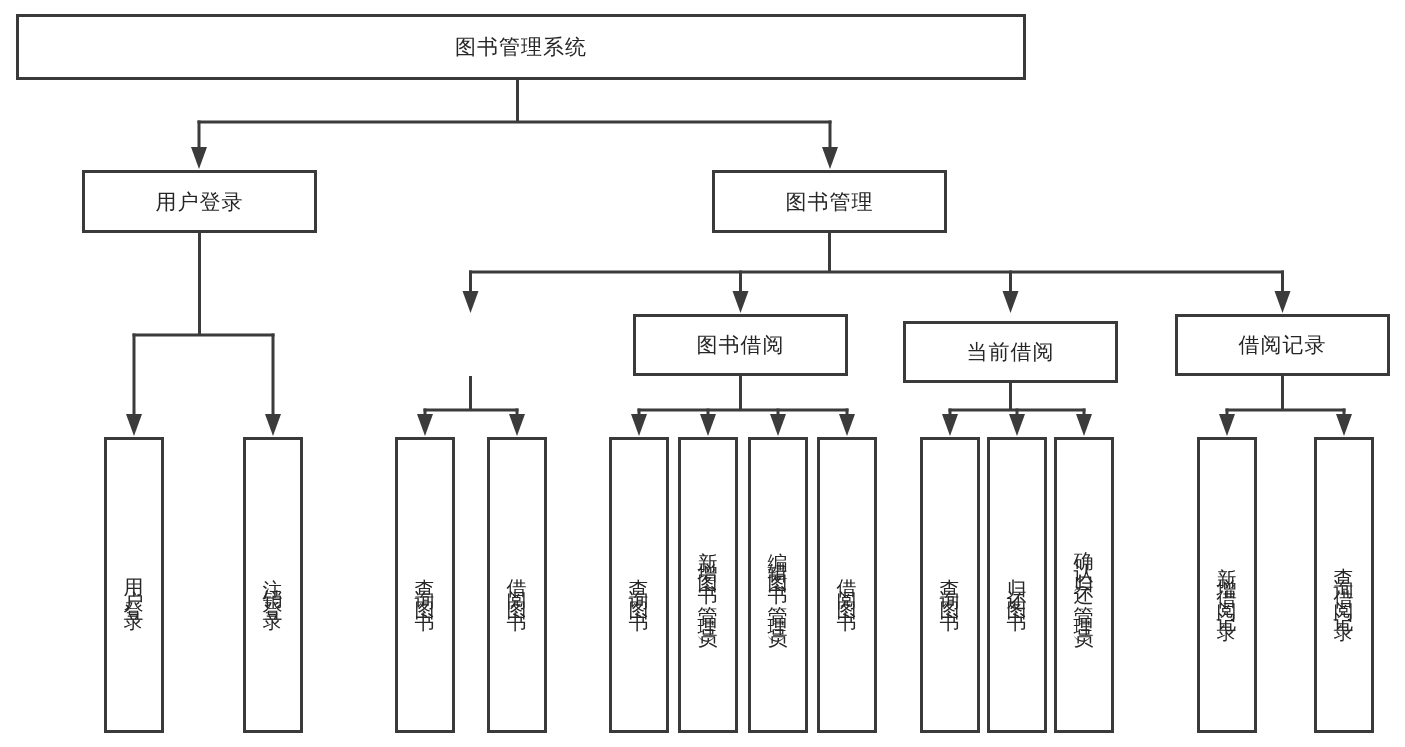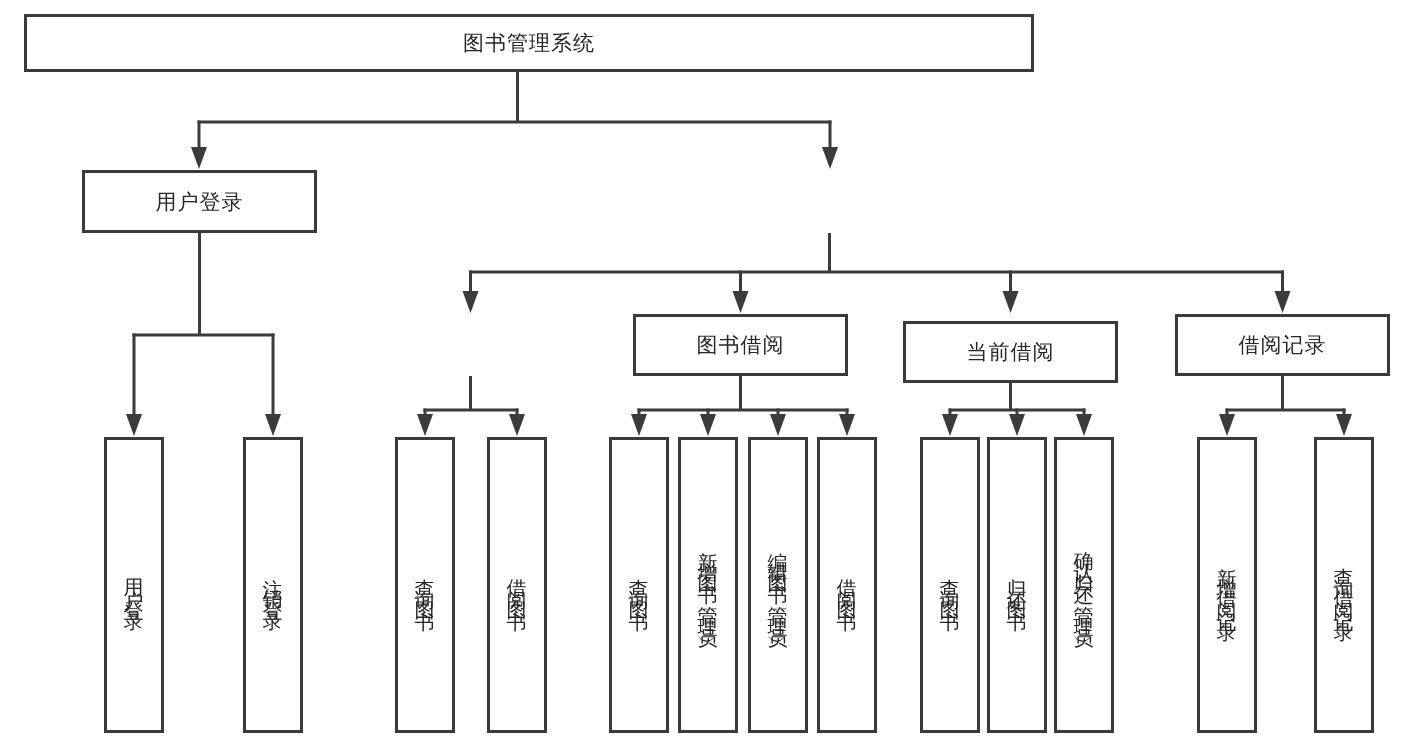--- a/index.html
+++ b/index.html
@@ -103,26 +103,29 @@
     <g>
       <line x1="1282.5" y1="376" x2="1282.5" y2="410"></line>
       <line x1="1225.5" y1="410" x2="1345.5" y2="410"></line>
       <line x1="1227" y1="408.5" x2="1227" y2="416"></line>
       <polygon points="1219,414 1235,414 1227,436"></polygon>
       <line x1="1344" y1="408.5" x2="1344" y2="416"></line>
       <polygon points="1336,414 1352,414 1344,436"></polygon>
     </g>
   </svg>
 
-  <div class="hbox" style="left:24px;top:14px;width:1010px;height:58px;">
+  <div class="hbox" style="left:16px;top:14px;width:1010px;height:66px;">
     <span>图书管理系统</span>
   </div>
 
   <div class="hbox" style="left:82px;top:170px;width:235px;height:63px;">
     <span>用户登录</span>
+  </div>
+  <div class="hbox" style="left:712px;top:170px;width:235px;height:63px;">
+    <span>图书管理</span>
   </div>
 
   <div class="hbox" style="left:633px;top:314px;width:215px;height:62px;">
     <span>图书借阅</span>
   </div>
   <div class="hbox" style="left:903px;top:314px;width:215px;height:62px;margin-top:7px;">
     <span>当前借阅</span>
   </div>
   <div class="hbox" style="left:1175px;top:314px;width:215px;height:62px;font-family:Liberation Serif, serif;">
     <span>借阅记录</span>

